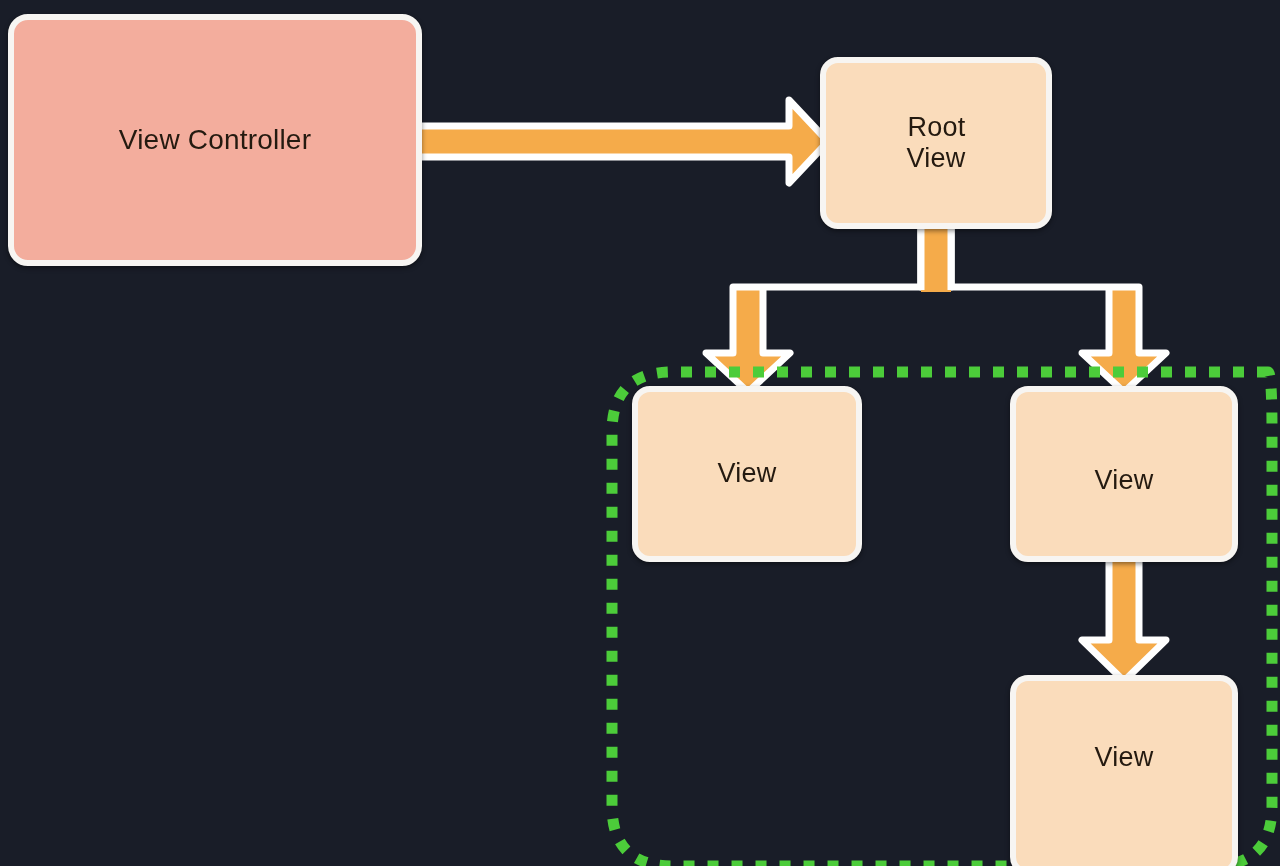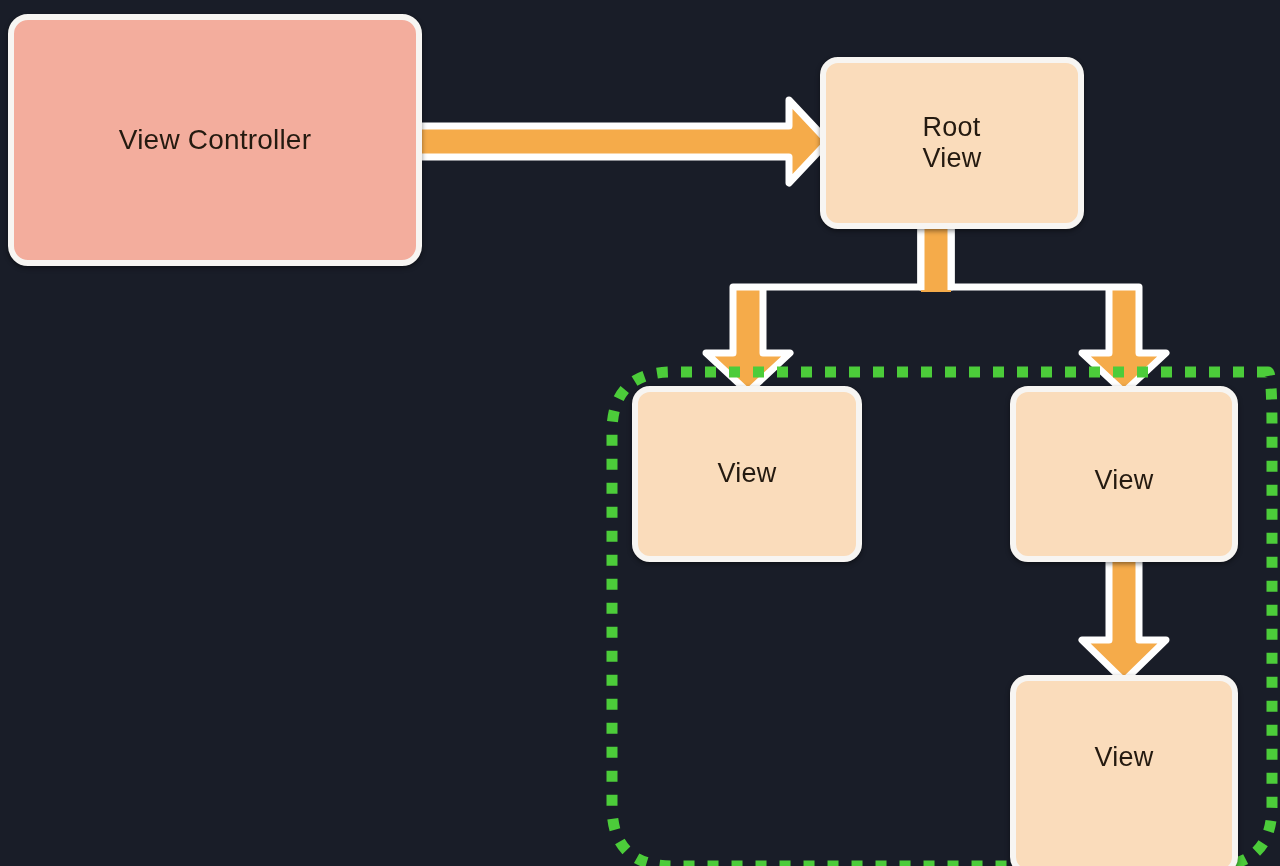--- a/index.html
+++ b/index.html
@@ -23,21 +23,21 @@
     height: 866px;
   }
   .node {
     position: absolute;
     box-sizing: border-box;
     border: 6px solid #f7f5f2;
     border-radius: 18px;
     display: flex;
     align-items: center;
     justify-content: center;
-    text-align: left;
+    text-align: right;
     color: #1a1208;
     box-shadow: 0 2px 5px rgba(0,0,0,0.45);
     z-index: 3;
   }
   .node-label {
     font-size: 27px;
     line-height: 1.16;
     letter-spacing: 0.2px;
     color: #241a10;
     white-space: pre-line;
@@ -47,21 +47,21 @@
     top: 14px;
     width: 414px;
     height: 252px;
     background: #f3ad9d;
     border-radius: 20px;
   }
   #node-view-controller .node-label { font-size: 28px; }
   #node-root-view {
     left: 820px;
     top: 57px;
-    width: 264px;
+    width: 232px;
     height: 172px;
     background: #fadcbb;
   }
   #node-view-left {
     left: 632px;
     top: 386px;
     width: 230px;
     height: 176px;
     background: #fadcbb;
   }

